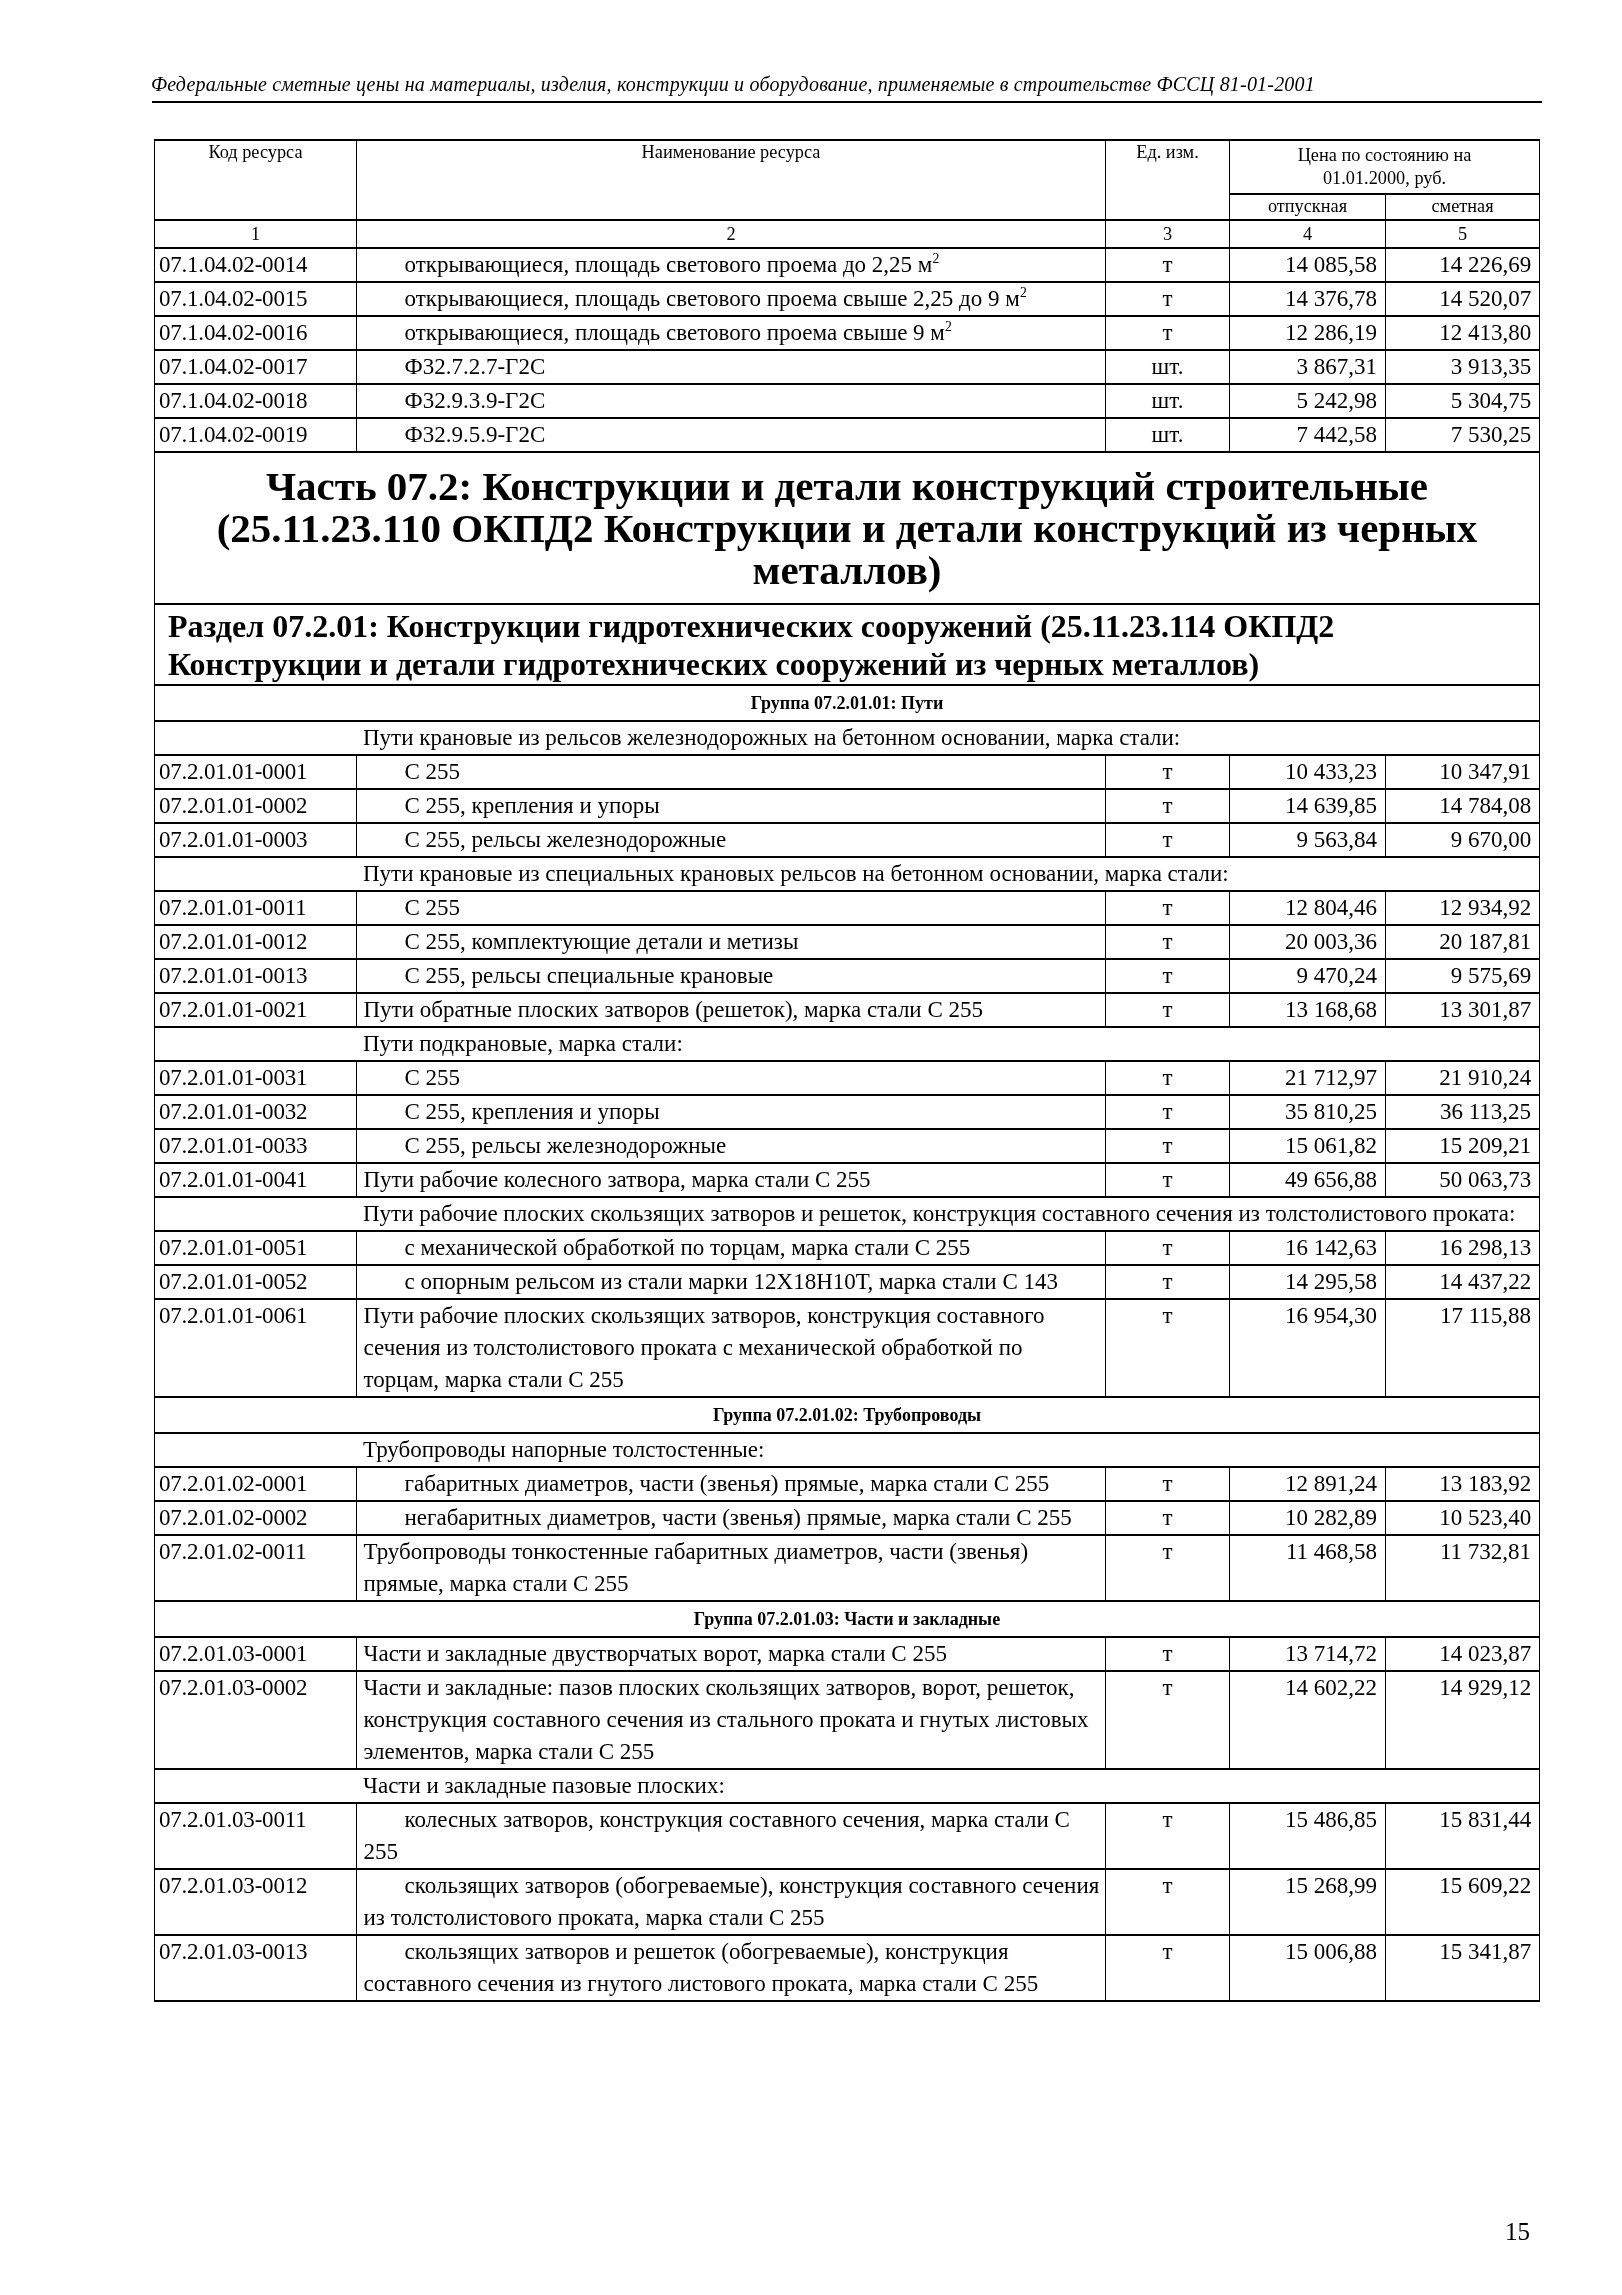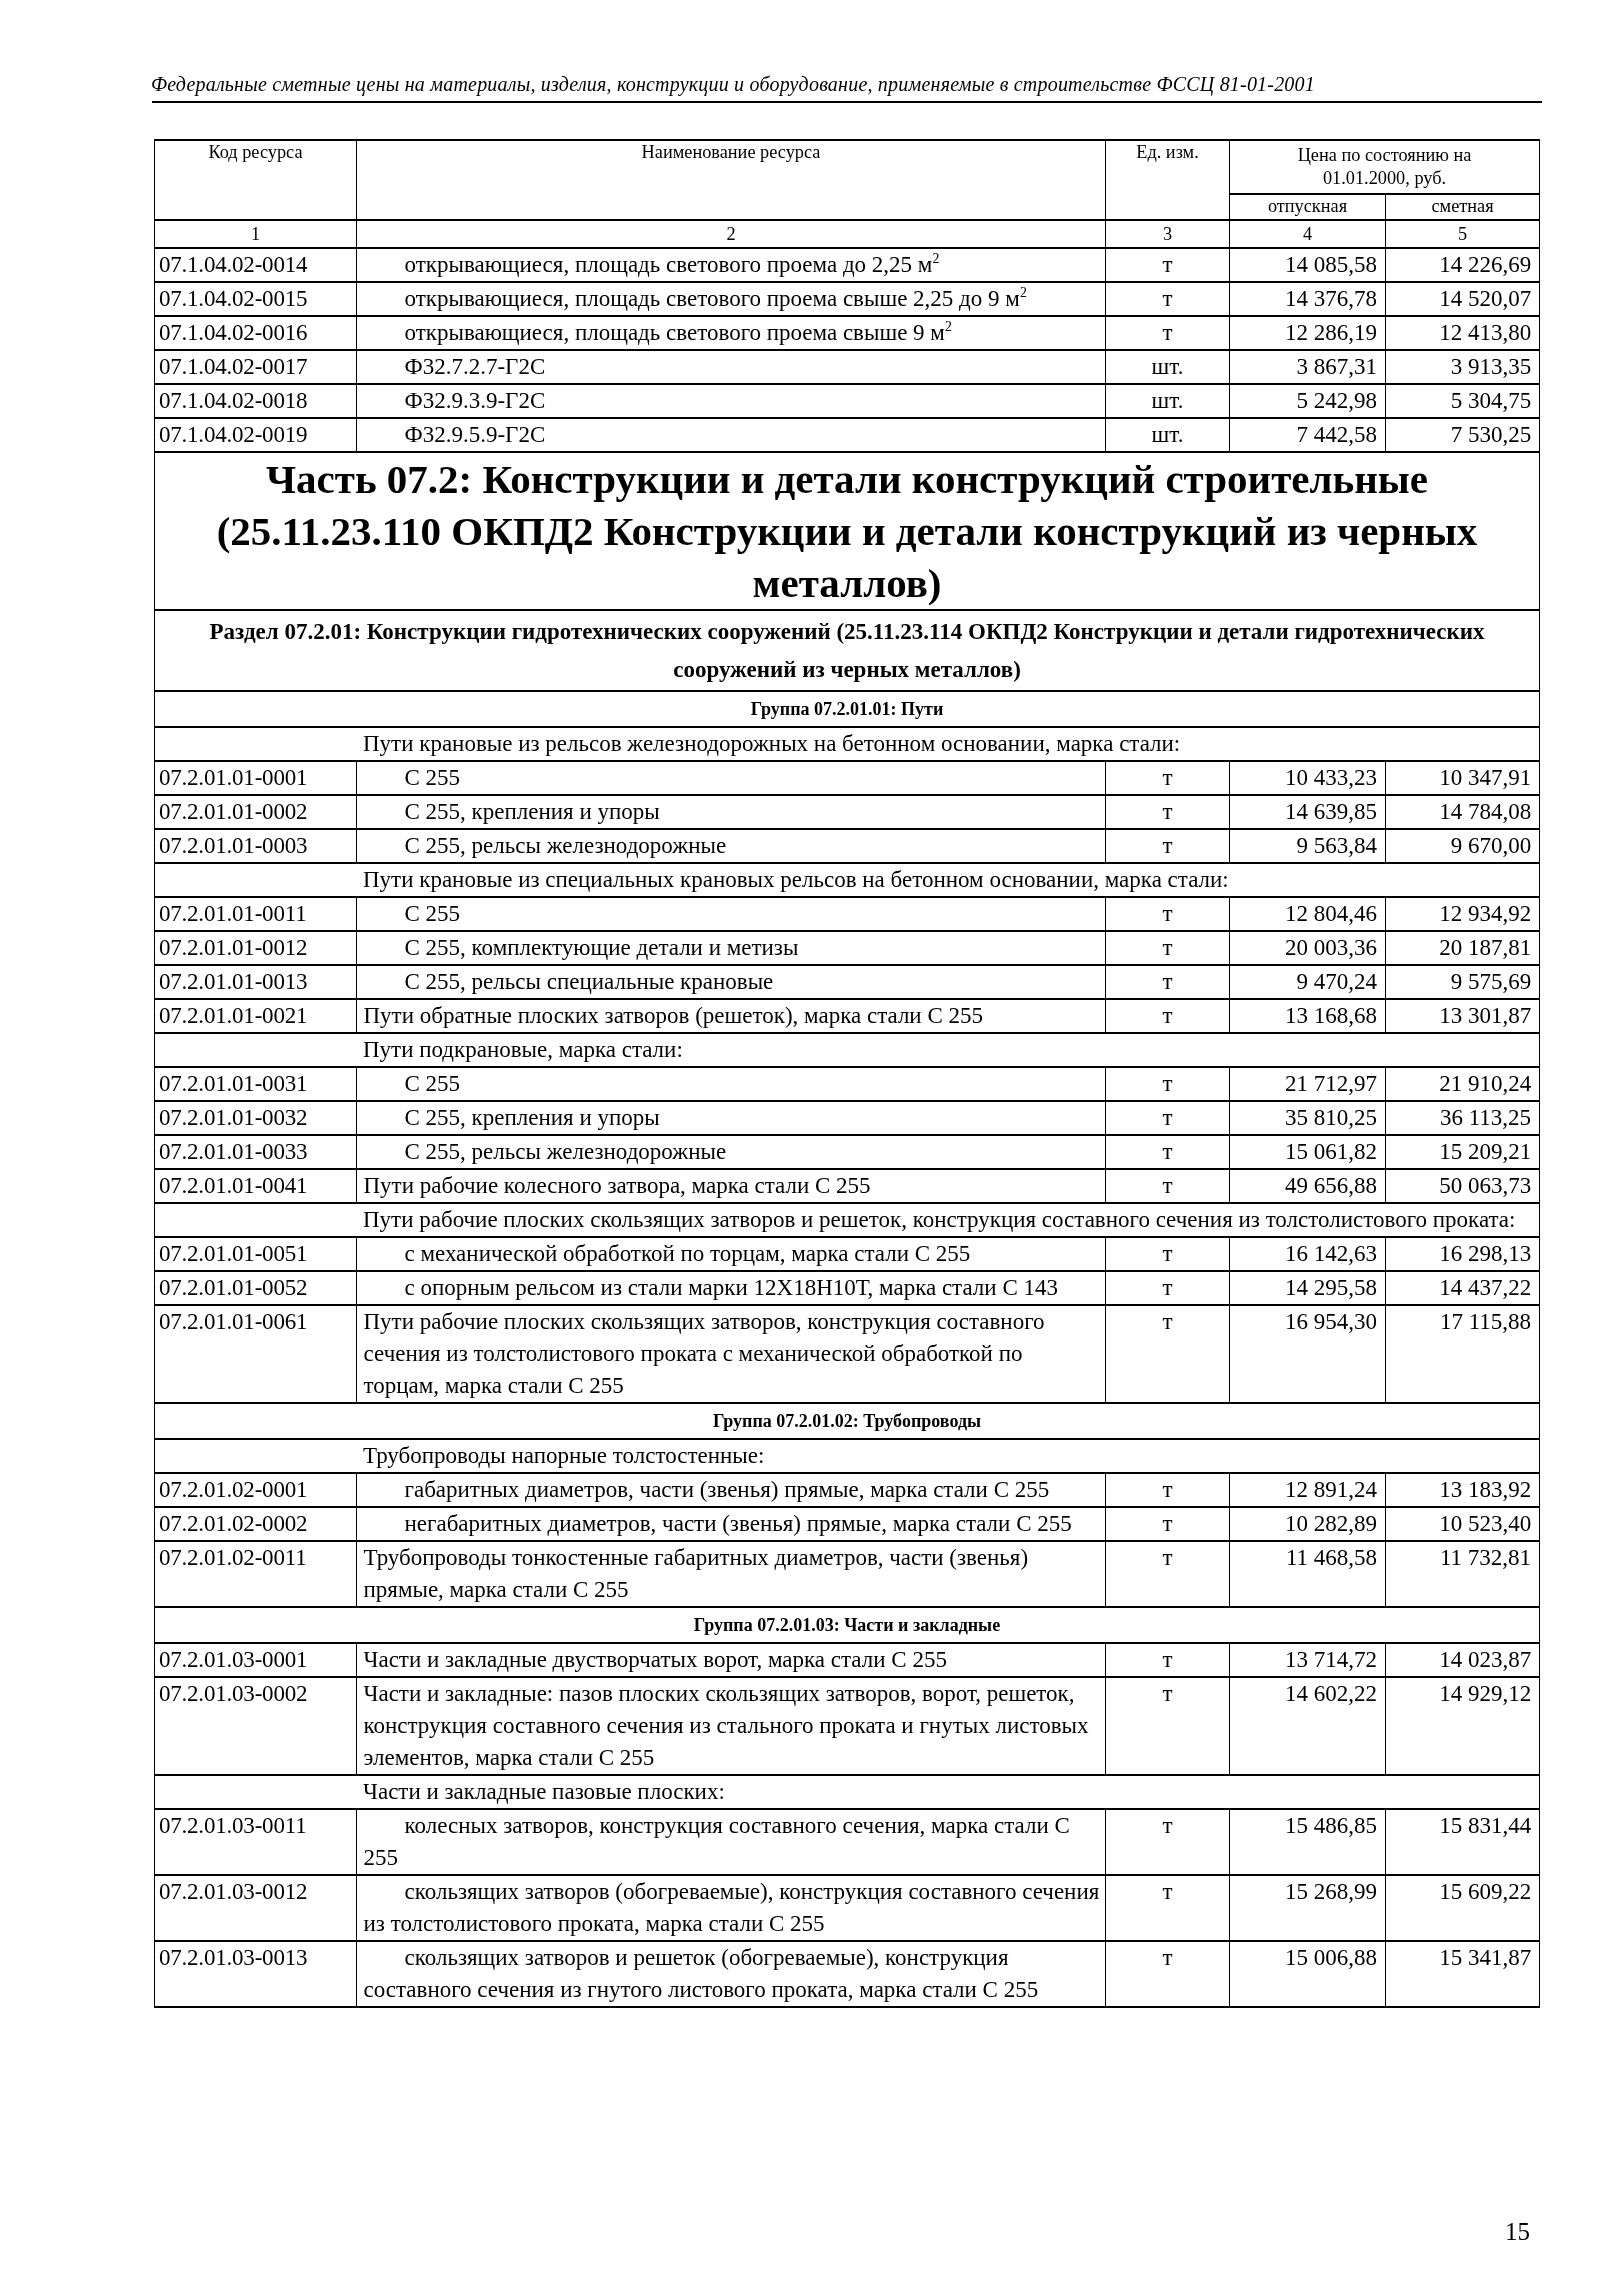--- a/index.html
+++ b/index.html
@@ -19,22 +19,22 @@
   table.price tr.thick-top > td { border-top:2.6px solid #000; }
   col.c1 { width:202px; } col.c2 { width:749px; } col.c3 { width:124px; } col.c4 { width:156px; } col.c5 { width:154px; }
   .hdr td { text-align:center; vertical-align:middle; font-size:18.3px; line-height:23.6px; padding:1.3px 3.9px; }
   .hdr-nums td { text-align:center; font-size:18.3px; line-height:26px; padding:0; }
   .code { white-space:nowrap; padding-left:3.9px !important; letter-spacing:-0.2px; }
   .name { padding-left:6.5px !important; }
   .name.indent { text-indent:41px; }
   .unit { text-align:center; }
   .num { text-align:right; padding-right:7.9px !important; white-space:nowrap; }
   .subhead td.sub { padding-left:6.5px !important; }
-  .part-title { text-align:center; font-weight:bold !important; font-size:41px; line-height:52px; padding:0 13px !important;border-radius:7px; }
-  .razdel-title { text-align:center; font-weight:bold !important; font-size:23px; line-height:38px; padding:1.3px 13px !important; }
+  .part-title { text-align:center; font-weight:bold !important; font-size:41px; line-height:42px; padding:12px 13px !important;border-radius:7px; }
+  .razdel-title { font-weight:bold !important; font-size:32px; line-height:38px; padding:1.3px 13px !important; }
   .group-title { text-align:center; font-weight:bold !important; font-size:18px; line-height:34px; }
   sup { font-size:60%; line-height:0; vertical-align:super; }
   .page-number { position:absolute; left:1505px; top:2218px; font-size:25px; }
 </style>
 </head>
 <body>
 
 <div class="running-header">Федеральные сметные цены на материалы, изделия, конструкции и оборудование, применяемые в строительстве ФССЦ 81-01-2001</div>
 <div class="header-rule"></div>
 

